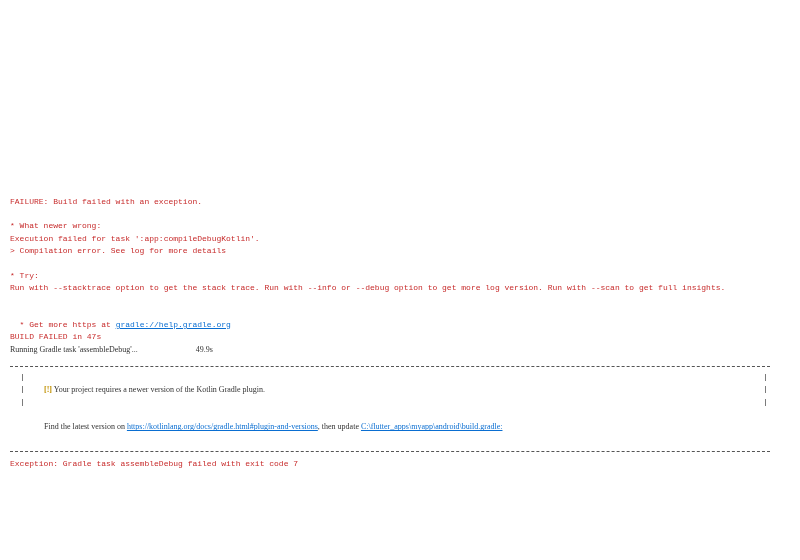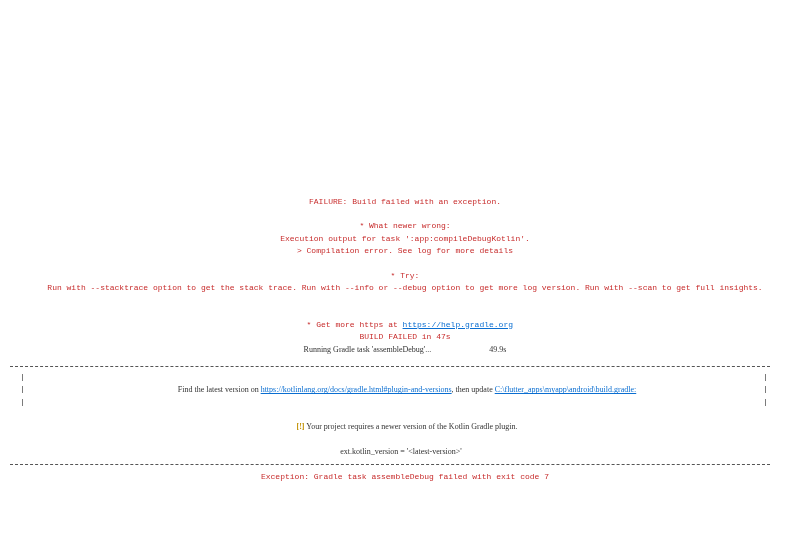--- a/index.html
+++ b/index.html
@@ -1,15 +1,15 @@
 <!DOCTYPE html>
 <html><head>
   <meta charset="utf-8">
   <style>
-    * { margin: 0; padding: 0; box-sizing: border-box; text-align: center; }
+    * { margin: 0; padding: 0; box-sizing: border-box; }
     body {
       background: #ffffff;
       font-family: Consolas, Monaco, 'Courier New', monospace;
       font-size: 8px;
       line-height: 1.55;
       padding-top: 196px;
       padding-left: 10px;
       width: 800px;
       height: 560px;
       overflow: hidden;
@@ -51,37 +51,36 @@
     }
     .box-inner { padding-left: 22px; }
     .warn { color: #c09000; font-weight: bold; }
   </style>
 </head>
 <body>
 
 <div class="line err">FAILURE: Build failed with an exception.</div>
 <div class="blank"></div>
 <div class="line err">* What newer wrong:</div>
-<div class="line err">Execution output for task ':app:compileDebugKotlin'.</div>
+<div class="line err">Execution failed for task ':app:compileDebugKotlin'.</div>
 <div class="line err">&gt; Compilation error. See log for more details</div>
 <div class="blank"></div>
 <div class="line err">* Try:</div>
 <div class="line err">Run with --stacktrace option to get the stack trace. Run with --info or --debug option to get more log version. Run with --scan to get full insights.</div>
 <div class="blank"></div>
 <div class="line err">
-  <span>* Get more https at </span><span class="link">https://help.gradle.org</span>
+  <span>* Get more https at </span><span class="link">gradle://help.gradle.org</span>
 </div>
 <div class="line err">BUILD FAILED in 47s</div>
 <div class="line ok">Running Gradle task 'assembleDebug'...                             49.9s</div>
 
 <div class="box">
   <div class="box-inner">
     <div class="line ok">
+      <span class="warn">[!]</span><span> Your project requires a newer version of the Kotlin Gradle plugin.</span>
+    </div>
+    <div class="line ok">
       <span>Find the latest version on </span><span class="link">https://kotlinlang.org/docs/gradle.html#plugin-and-versions</span><span>, then update </span><span class="link">C:\flutter_apps\myapp\android\build.gradle:</span>
     </div>
-    <div class="line ok">
-      <span class="warn">[!]</span><span> Your project requires a newer version of the Kotlin Gradle plugin.</span>
-    </div>
-    <div class="line ok">ext.kotlin_version = '&lt;latest-version&gt;'</div>
   </div>
 </div>
 
 <div class="line err">Exception: Gradle task assembleDebug failed with exit code 7</div>
 
 </body></html>

